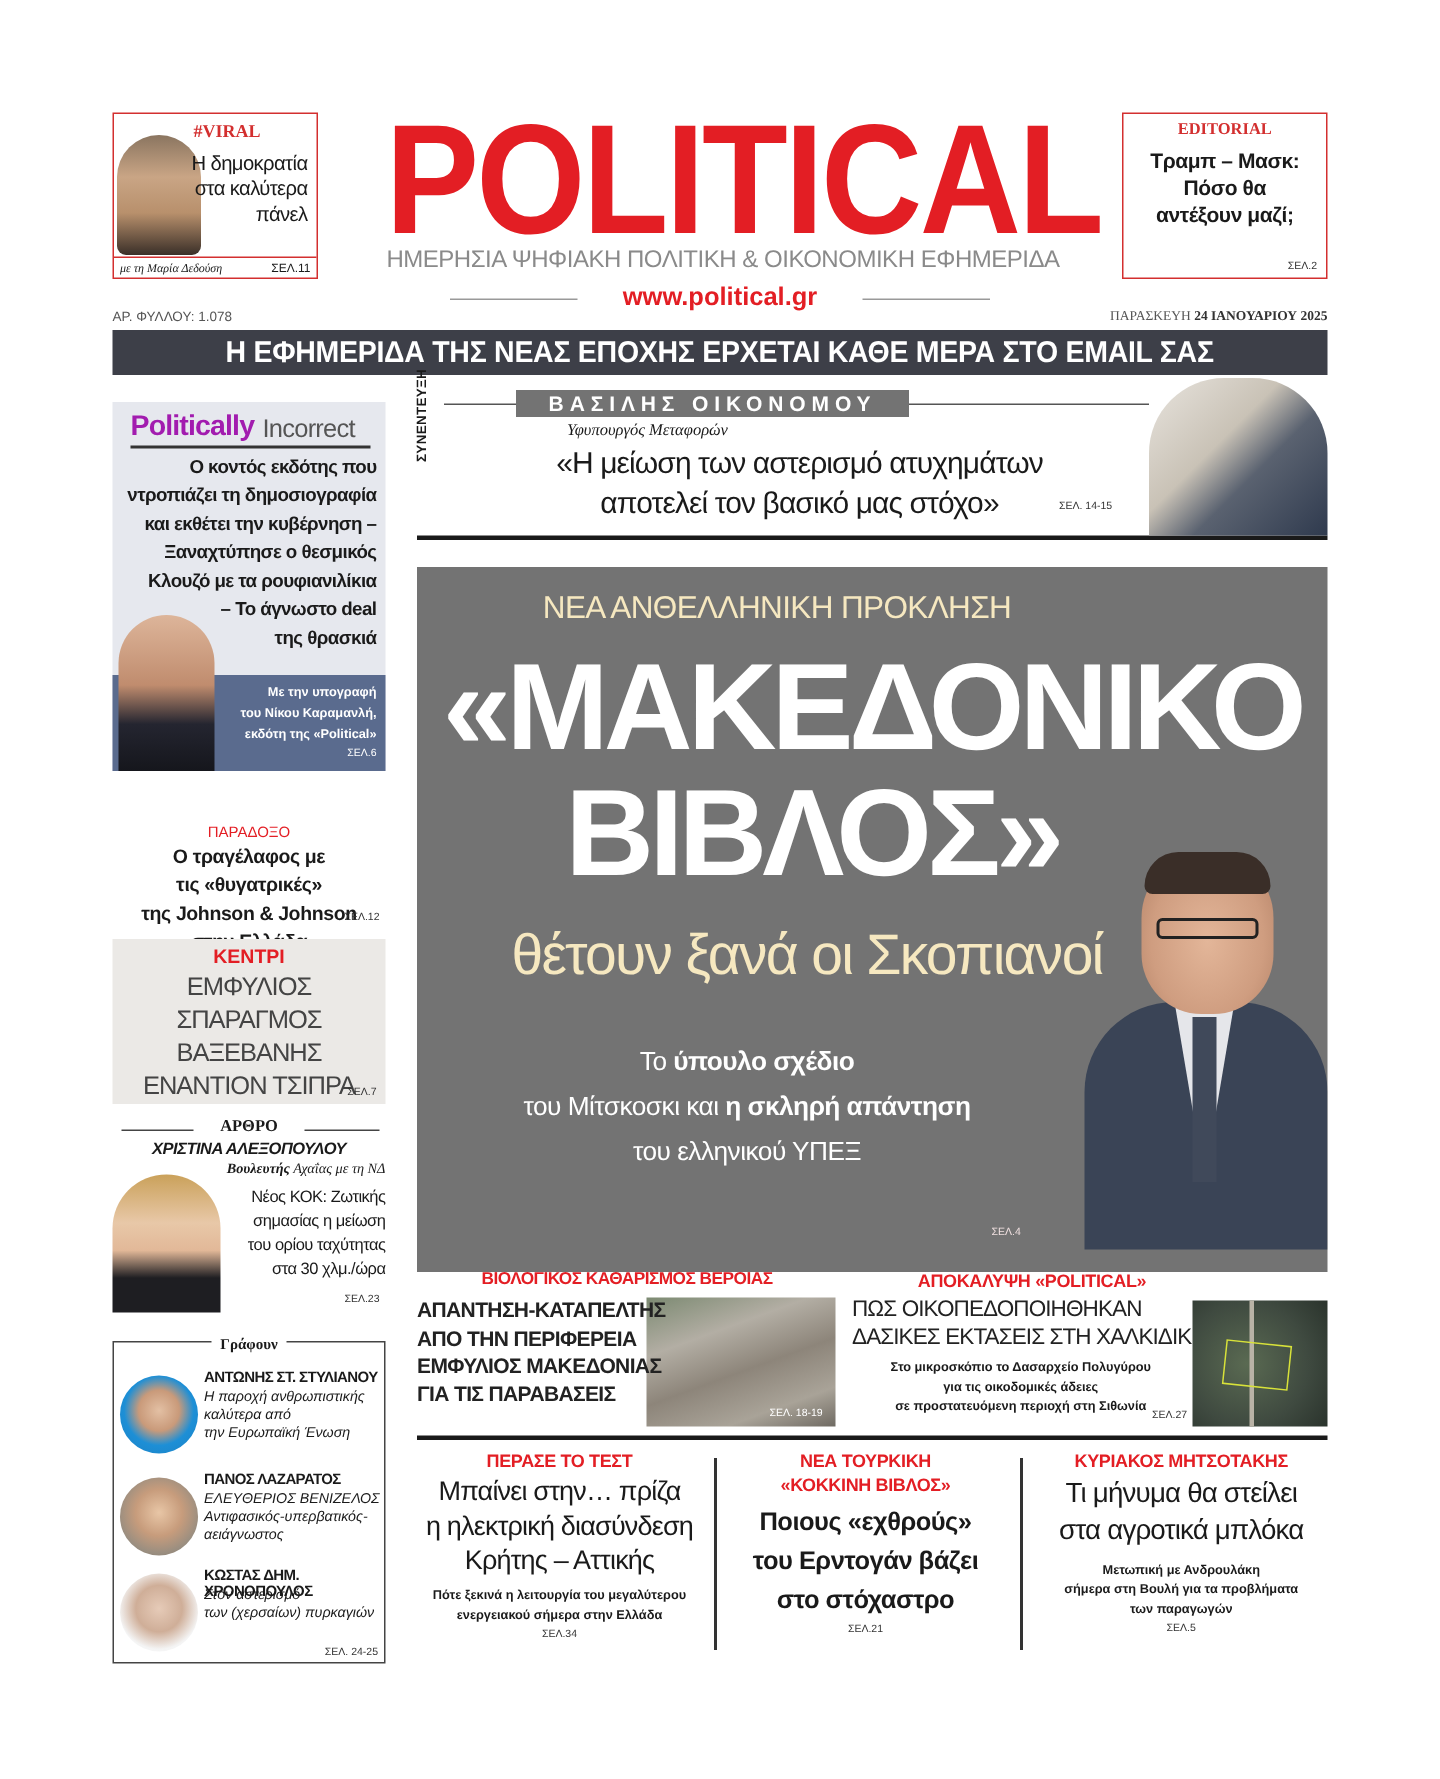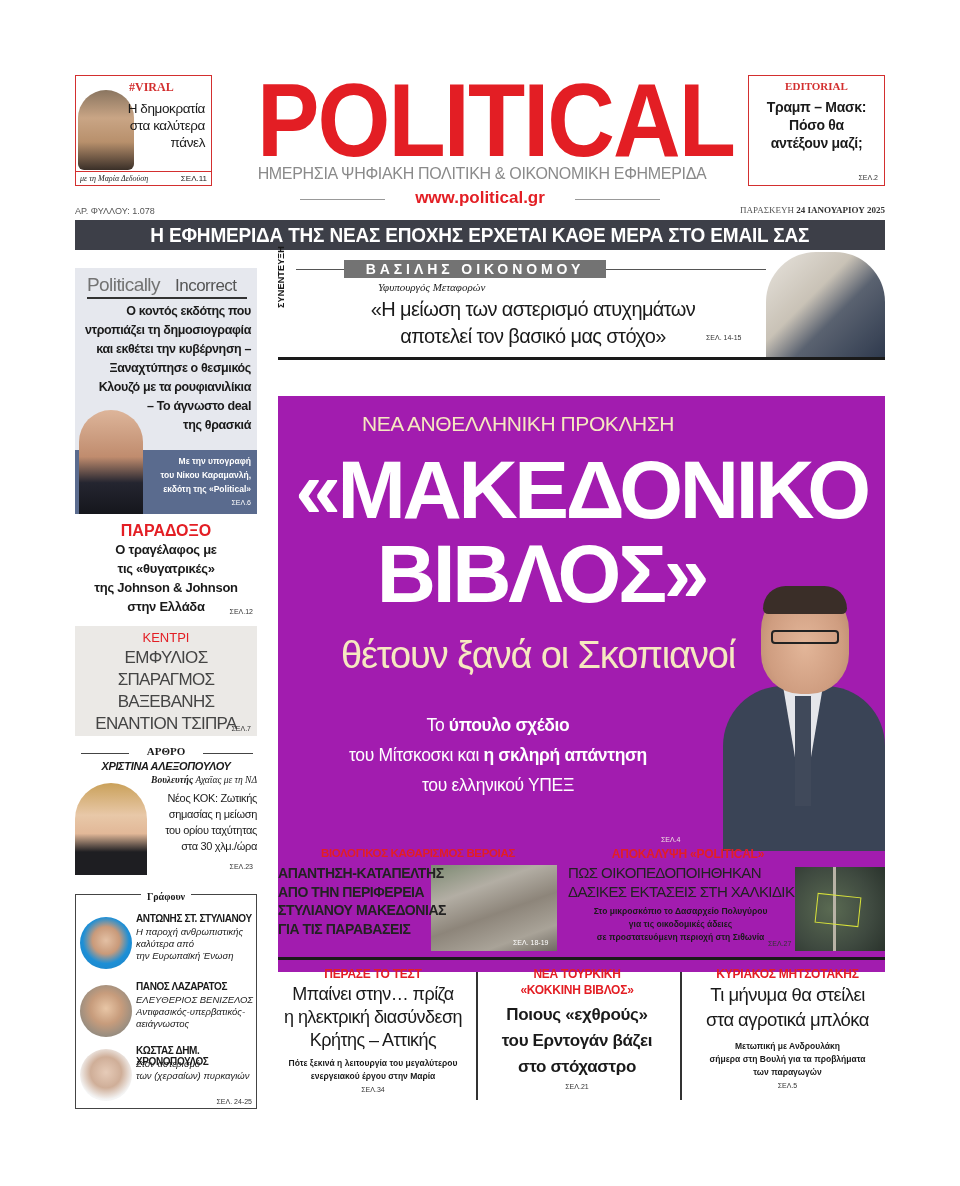--- a/index.html
+++ b/index.html
@@ -38,35 +38,35 @@
   #interview .hline { position:absolute; top:11px; height:1px; background:#555; }
   #interview .name { position:absolute; left:66px; top:2px; width:262px; height:18px; background:#737373; color:#fff; font-weight:bold; font-size:14px; letter-spacing:0.28em; text-align:center; line-height:18px; }
   #interview .role { position:absolute; left:100px; top:23px; font-family:"Liberation Serif",serif; font-style:italic; font-size:11px; }
   #interview .vert { position:absolute; left:-2px; top:50px; transform: rotate(-90deg); transform-origin: left top; font-weight:bold; font-size:9px; letter-spacing:0.02em; }
   #interview .quote { position:absolute; left:30px; top:38px; width:450px; font-size:20px; line-height:27px; text-align:center; letter-spacing:-0.03em; }
   #interview .pg { position:absolute; left:428px; top:76px; }
   #interview .photo { position:absolute; left:488px; top:-6px; width:119px; height:105px; background: linear-gradient(135deg,#e8e4de 0%,#c9c2b6 40%,#5a6270 60%,#2f3a4e 100%); border-radius:50px 50px 0 0; }
 
   
   #pi-box { left: 75px; top: 268px; width: 182px; height: 246px; background:#e6e8ee; }
-  #pi-box .logo1 { position:absolute; left:12px; top:6px; font-weight:normal; color:#737373; font-size:19px; letter-spacing:-0.03em; }
+  #pi-box .logo1 { position:absolute; left:12px; top:6px; font-weight:bold; color:#a21caf; font-size:19px; letter-spacing:-0.03em; }
   #pi-box .logo2 { position:absolute; left:100px; top:8px; color:#555; font-size:17px; letter-spacing:-0.03em; }
   #pi-box .uline { position:absolute; left:12px; top:29px; width:160px; height:1.5px; background:#333; }
   #pi-box .txt { position:absolute; right:6px; top:34px; width:176px; text-align:right; font-weight:bold; font-size:12.5px; line-height:19px; letter-spacing:-0.03em; }
   #pi-box .sig { position:absolute; left:0; right:0; top:182px; height:64px; background:#5a6b8e; }
   #pi-box .sigtxt { position:absolute; right:6px; top:186px; text-align:right; color:#fff; font-weight:bold; font-size:8.5px; line-height:14px; }
   #pi-box .photo2 { position:absolute; left:4px; top:142px; width:64px; height:104px; background: linear-gradient(180deg,#ddb59a 0%,#c08c6e 45%,#242530 70%,#15161c 100%); border-radius:32px 32px 0 0; z-index:2; }
 
   #paradox { left: 75px; top: 522px; width: 182px; text-align:center; }
-  #paradox .tag { color:#e31e24; font-weight:bold; font-size:16px; }
+  #paradox .tag { color:#e31e24; font-weight:normal; font-size:10px;margin-top:28px; }
   #paradox .txt { font-weight:bold; font-size:13px; line-height:19px; letter-spacing:-0.02em; }
   #paradox .pg { position:absolute; right:4px; top:86px; }
 
   #kentri { left: 75px; top: 626px; width: 182px; height: 110px; background:#ebe9e6; text-align:center; }
-  #kentri .tag { margin-top:4px; color:#e31e24; font-weight:normal; font-size:13px; }
+  #kentri .tag { margin-top:4px; color:#e31e24; font-weight:bold; font-size:13px; }
   #kentri .txt { color:#444; font-size:17px; line-height:22px; letter-spacing:-0.04em; margin-top:2px; }
   #kentri .pg { position:absolute; right:6px; bottom:4px; }
 
   #arthro { left: 75px; top: 745px; width: 182px; height: 130px; }
   #arthro .hline { position:absolute; top:8px; height:1px; background:#444; }
   #arthro .tag { position:absolute; left:0; right:0; top:0; text-align:center; font-family:"Liberation Serif",serif; font-weight:bold; font-size:11px; }
   #arthro .name { position:absolute; left:0; right:0; top:15px; text-align:center; font-weight:bold; font-style:italic; font-size:11px; letter-spacing:-0.03em; }
   #arthro .role { position:absolute; right:0; top:30px; font-family:"Liberation Serif",serif; font-style:italic; font-size:9.5px; }
   #arthro .role b { font-weight:bold; }
   #arthro .photo { position:absolute; left:0; top:38px; width:72px; height:92px; background: linear-gradient(180deg,#caa15a 0%,#e8c8a8 35%,#e2b898 55%,#1e1e22 75%,#1e1e22 100%); border-radius:36px 36px 0 0; }
@@ -76,21 +76,21 @@
   #grafoun { left: 75px; top: 894px; width: 182px; height: 215px; border:1px solid #444; }
   #grafoun .title { position:absolute; left:0; right:0; top:-9px; text-align:center; }
   #grafoun .title span { background:#fff; padding:0 6px; font-family:"Liberation Serif",serif; font-weight:bold; font-size:10px; }
   .writer { position:absolute; left:4px; width:174px; height:64px; }
   .writer .av { position:absolute; left:0; top:4px; width:52px; height:52px; border-radius:50%; }
   .writer .nm { position:absolute; left:56px; top:0; font-weight:bold; font-size:10px; letter-spacing:-0.04em; }
   .writer .ds { position:absolute; left:56px; top:13px; font-family:Liberation Sans, sans-serif; font-style:italic; font-size:9.5px; line-height:12px; }
   #grafoun .pg { position:absolute; right:4px; bottom:3px; }
 
   
-  #main { left: 278px; top: 396px; width: 607px; height: 576px; background:#a21caf; overflow:hidden; }
+  #main { left: 278px; top: 378px; width: 607px; height: 470px; background:#737373; overflow:hidden; }
   #main .kick { position:absolute; left:0; width:480px; top:16px; text-align:center; color:#f6e8c0; font-size:21px; letter-spacing:-0.02em; }
   #main .big { position:absolute; left:0; width:607px; top:52px; text-align:center; color:#fff; font-weight:bold; font-size:82px; line-height:84px; letter-spacing:-0.04em; }
   #main .big span { display:block; }
   #main .sub { position:absolute; left:0; width:520px; top:238px; text-align:center; color:#f6e8c0; font-size:38px; letter-spacing:-0.03em; }
   #main .desc { position:absolute; left:0; width:440px; top:314px; text-align:center; color:#fff; font-size:17.5px; line-height:30px; letter-spacing:-0.02em; }
   #main .desc b { font-weight:bold;margin-top:33px; }
   #main .pg { position:absolute; left:383px; top:440px; color:#f0e0e0; }
   #main .person { position:absolute; left:445px; top:190px; width:162px; height:265px; }
   #main .person .body { position:absolute; left:0; top:100px; width:162px; height:165px; background:#3a4456; border-radius:60px 60px 0 0; }
   #main .person .shirt { position:absolute; left:60px; top:100px; width:40px; height:95px; background:#e5e6ea; clip-path: polygon(0 0,100% 0,60% 100%,40% 100%); }
@@ -297,21 +297,21 @@
     <div class="glasses"></div>
   </div>
 </div>
 
 <div id="bio" class="abs">
   <div class="tag">ΒΙΟΛΟΓΙΚΟΣ ΚΑΘΑΡΙΣΜΟΣ ΒΕΡΟΙΑΣ</div>
   <div class="photo"></div>
   <div class="txt">
     <div>ΑΠΑΝΤΗΣΗ-ΚΑΤΑΠΕΛΤΗΣ</div>
     <div>ΑΠΟ ΤΗΝ ΠΕΡΙΦΕΡΕΙΑ</div>
-    <div>ΣΤΥΛΙΑΝΟΥ ΜΑΚΕΔΟΝΙΑΣ</div>
+    <div>ΕΜΦΥΛΙΟΣ ΜΑΚΕΔΟΝΙΑΣ</div>
     <div>ΓΙΑ ΤΙΣ ΠΑΡΑΒΑΣΕΙΣ</div>
   </div>
   <div class="pg">ΣΕΛ. 18-19</div>
 </div>
 
 <div id="apok" class="abs">
   <div class="tag">ΑΠΟΚΑΛΥΨΗ «POLITICAL»</div>
   <div class="txt">
     <div>ΠΩΣ ΟΙΚΟΠΕΔΟΠΟΙΗΘΗΚΑΝ</div>
     <div>ΔΑΣΙΚΕΣ ΕΚΤΑΣΕΙΣ ΣΤΗ ΧΑΛΚΙΔΙΚΗ</div>
@@ -333,21 +333,21 @@
 
 <div id="test" class="bcol">
   <div class="tag">ΠΕΡΑΣΕ ΤΟ ΤΕΣΤ</div>
   <div class="txt">
     <div>Μπαίνει στην… πρίζα</div>
     <div>η ηλεκτρική διασύνδεση</div>
     <div>Κρήτης – Αττικής</div>
   </div>
   <div class="sub">
     <div>Πότε ξεκινά η λειτουργία του μεγαλύτερου</div>
-    <div>ενεργειακού έργου στην Μαρία</div>
+    <div>ενεργειακού σήμερα στην Ελλάδα</div>
   </div>
   <div class="pg">ΣΕΛ.34</div>
 </div>
 
 <div id="turk" class="bcol">
   <div class="tag">
     <div>ΝΕΑ ΤΟΥΡΚΙΚΗ</div>
     <div>«ΚΟΚΚΙΝΗ ΒΙΒΛΟΣ»</div>
   </div>
   <div class="txt">

